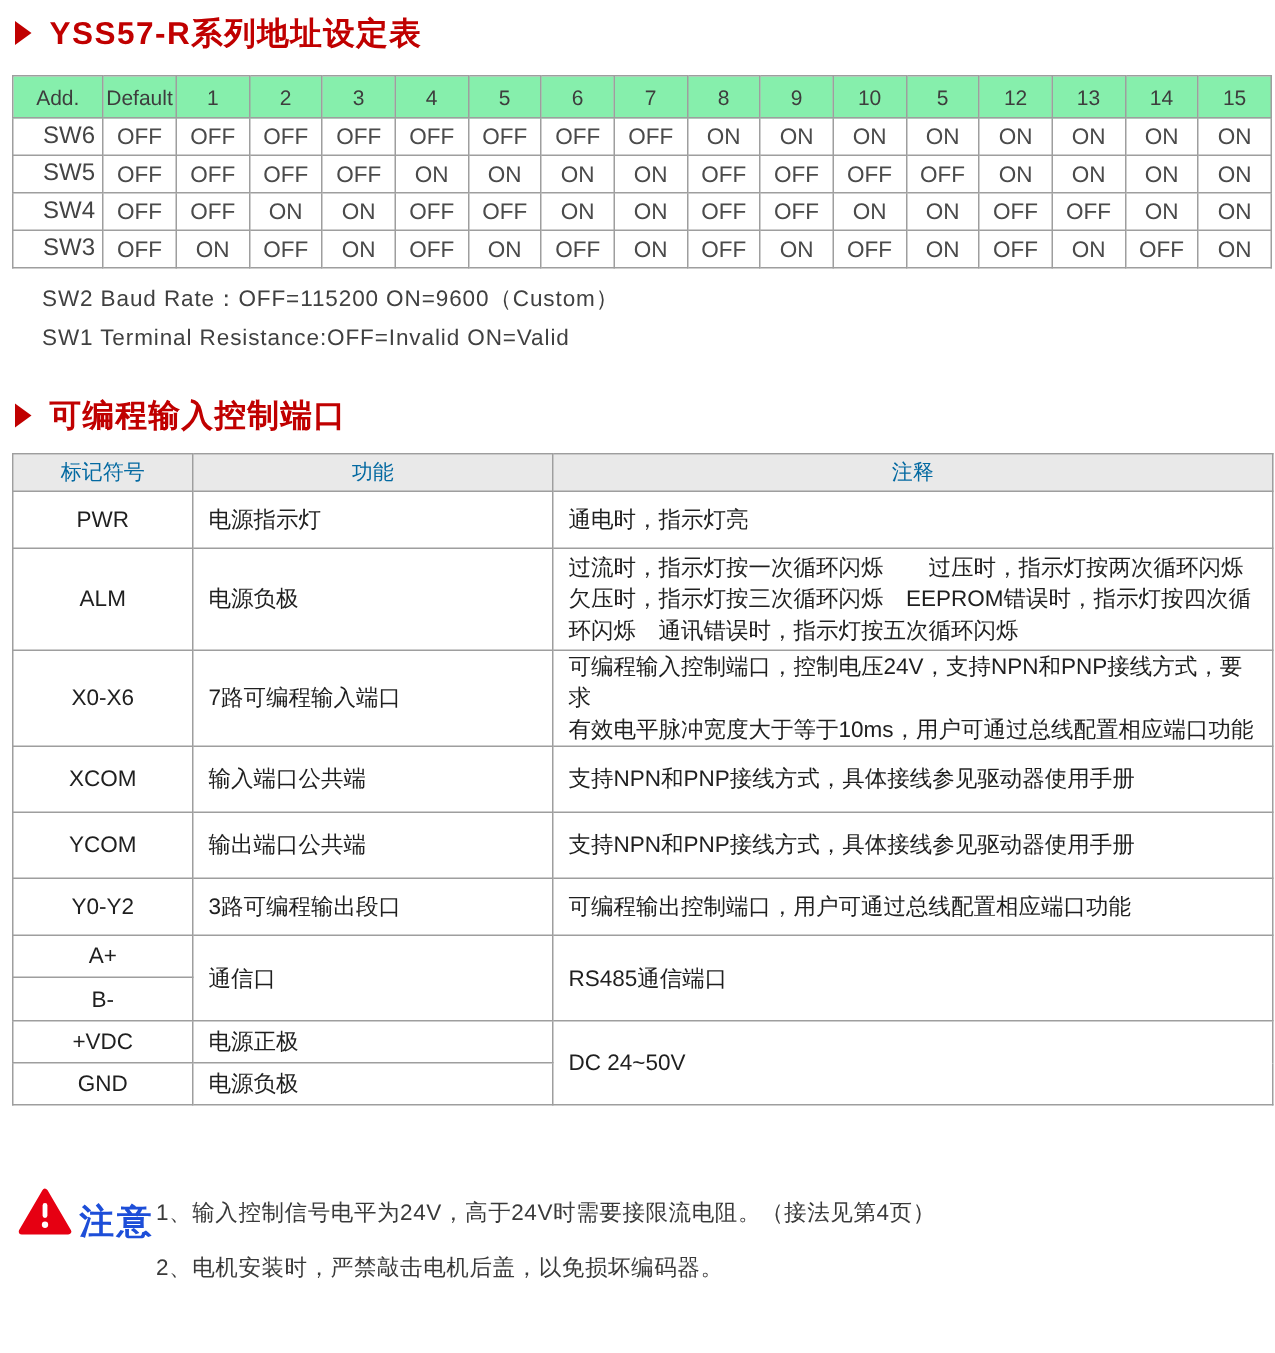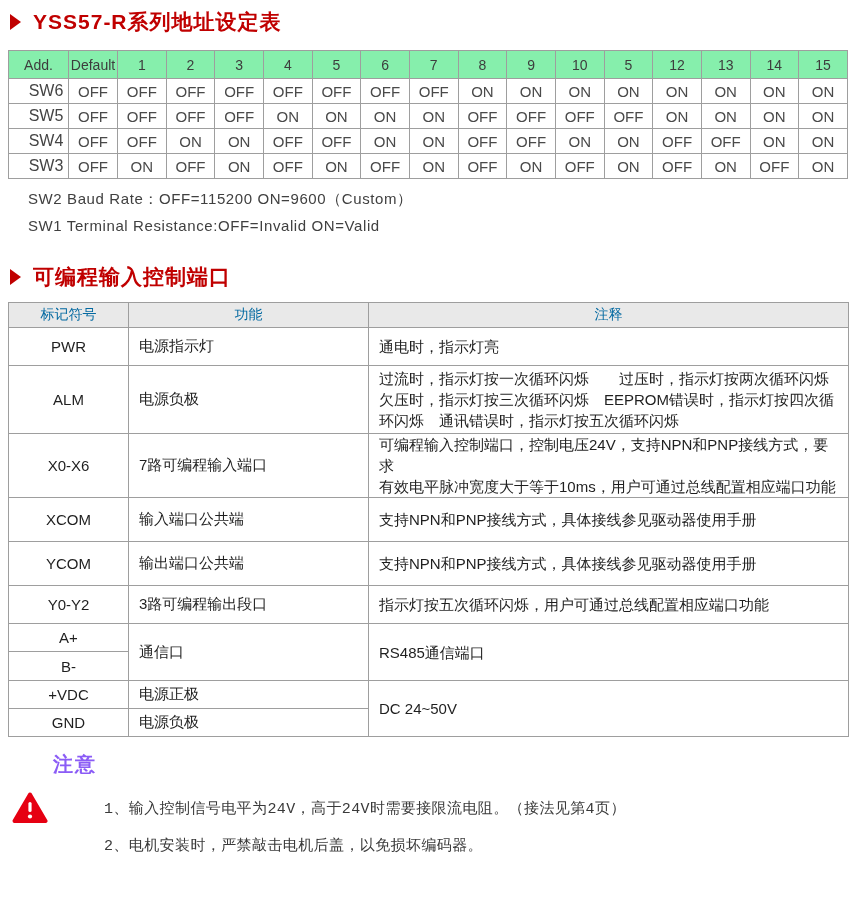--- a/index.html
+++ b/index.html
@@ -26,23 +26,23 @@
   .pin{position:absolute;top:302px;left:8px;width:840px;}
   .pin th,.pin td{border:1px solid #9e9e9e;vertical-align:middle;padding:0;}
   .pin thead th{background:#e9e9e9;font-weight:normal;font-size:14px;color:#0369a1;height:24px;text-align:center;margin-left:12px;}
   .pin td{font-size:15px;color:#1f1f1f;}
   .pin td.sym{text-align:center;}
   .pin td.func,.pin td.note{text-align:left;padding-left:10px;padding-right:6px;}
   .pin td.note{line-height:21px;}
 
   
   .notice-icon{position:absolute;left:12px;top:792px;}
-  .notice-label{position:absolute;left:53px;top:751px;margin:0;font-size:20px;font-weight:bold;
-                color:#8b5cf6;letter-spacing:2px;}
-  .notice-item{position:absolute;left:104px;margin:0;font-size:15px;color:#3a3a3a;letter-spacing:.4px;font-family:Liberation Mono, monospace;}
+  .notice-label{position:absolute;left:53px;top:799px;margin:0;font-size:23px;font-weight:bold;
+                color:#1d4ed8;letter-spacing:2px;}
+  .notice-item{position:absolute;left:104px;margin:0;font-size:15px;color:#3a3a3a;letter-spacing:.4px;}
 </style>
 </head>
 <body>
 
 <div class="page">
 
   <div class="sec-title" style="top:8px;">
     <span class="tri"></span>
     <h2>YSS57-R系列地址设定表</h2>
   </div>
@@ -210,21 +210,21 @@
         <td class="sym">YCOM</td>
         <td class="func">输出端口公共端</td>
         <td class="note">
           <div>支持NPN和PNP接线方式，具体接线参见驱动器使用手册</div>
         </td>
       </tr>
       <tr style="height:38px;">
         <td class="sym">Y0-Y2</td>
         <td class="func">3路可编程输出段口</td>
         <td class="note">
-          <div>指示灯按五次循环闪烁，用户可通过总线配置相应端口功能</div>
+          <div>可编程输出控制端口，用户可通过总线配置相应端口功能</div>
         </td>
       </tr>
       <tr style="height:28px;">
         <td class="sym">A+</td>
         <td class="func" rowspan="2">通信口</td>
         <td class="note" rowspan="2">
           <div>RS485通信端口</div>
         </td>
       </tr>
       <tr style="height:29px;">

